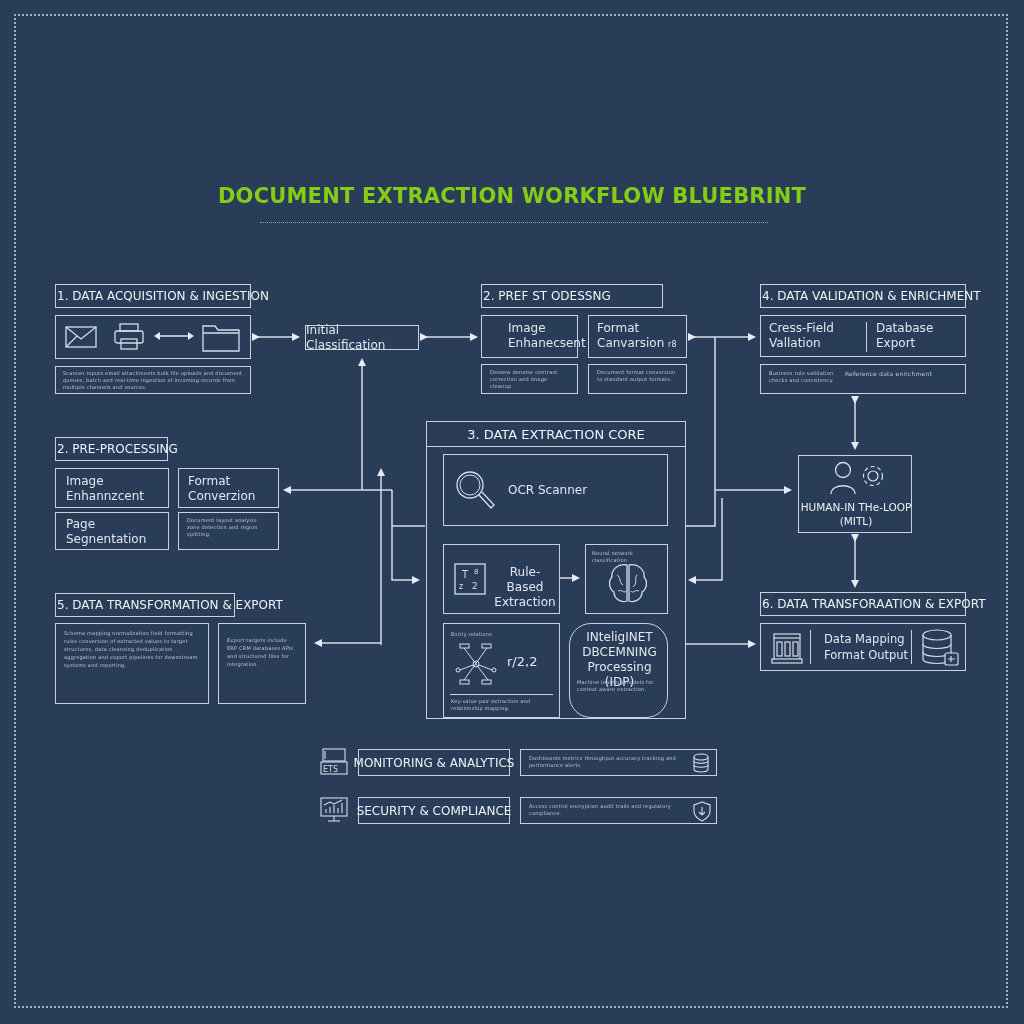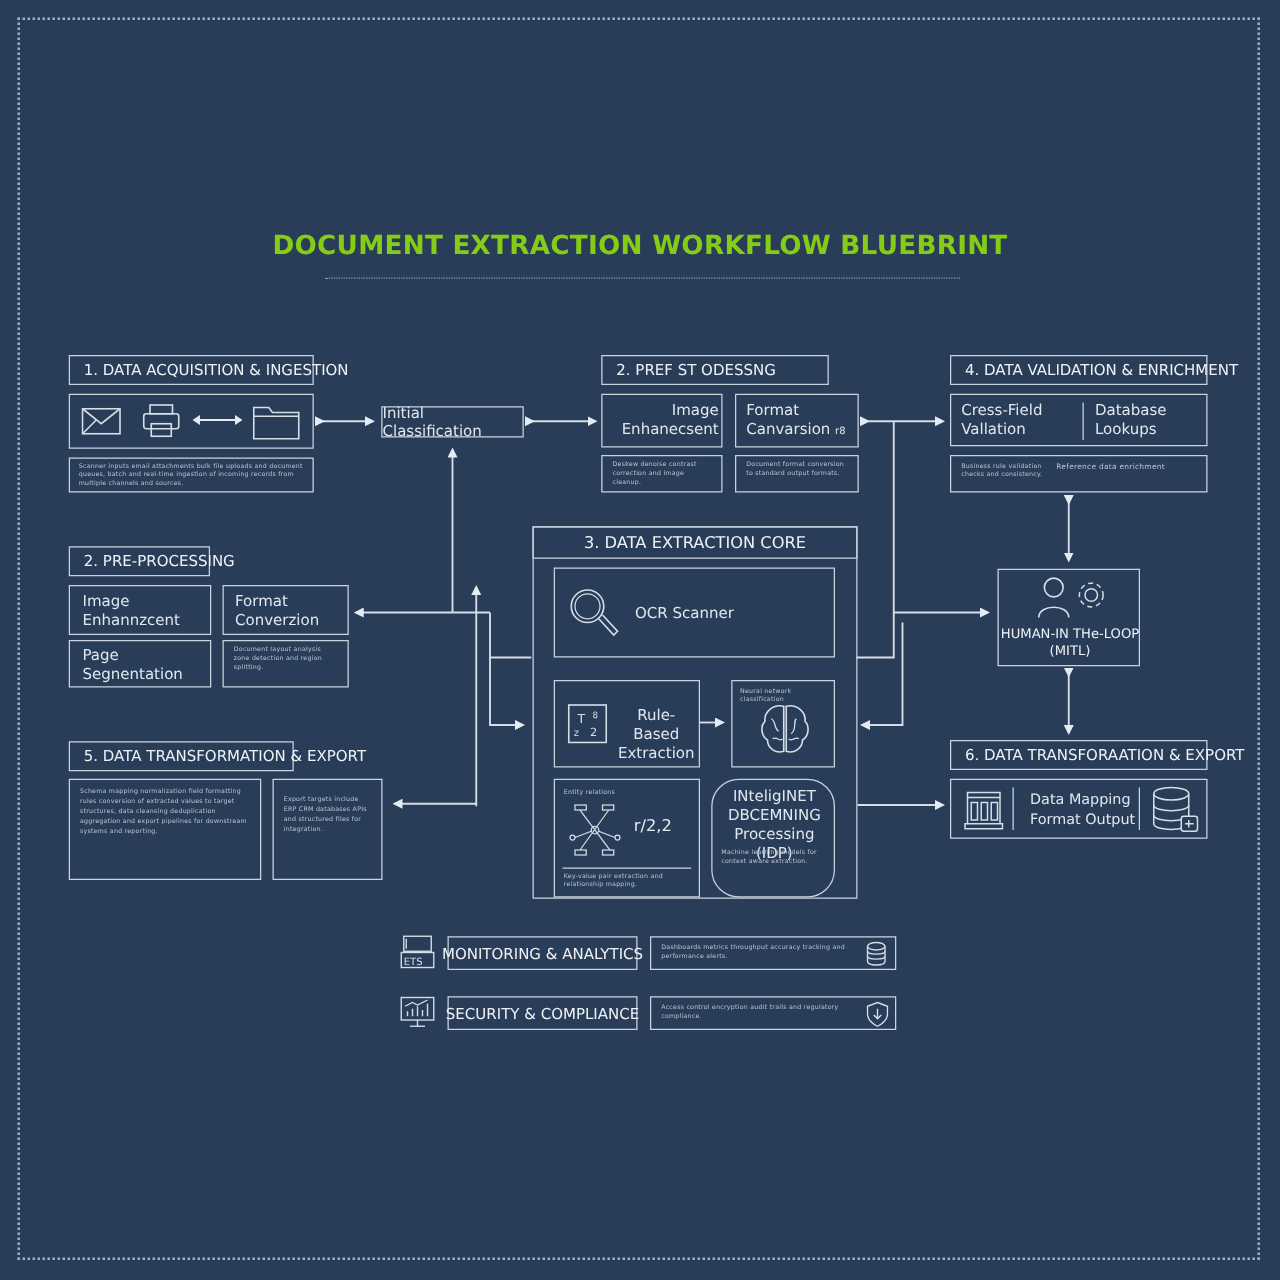--- a/index.html
+++ b/index.html
@@ -4,21 +4,21 @@
 <style>
   html, body { margin:0; padding:0; }
   body { width:1024px; height:1024px; background:#2a3d58; position:relative; overflow:hidden;
          font-family:"DejaVu Sans", sans-serif; color:#e6ebf2; }
   .frame { position:absolute; left:14px; top:14px; width:994px; height:994px; box-sizing:border-box;
            border:2px dotted #9fb0c6; }
   .title { position:absolute; left:0; width:1024px; top:184px; text-align:center; font-size:21px; font-weight:bold;
            letter-spacing:0.2px; color:#84cc16; }
   .title-rule { position:absolute; left:260px; top:222px; width:508px; border-top:1px dotted #8d9cb2; }
   .box { position:absolute; box-sizing:border-box; border:1.5px solid #c9d3df; }
-  .hdr { font-size:12px; display:flex; align-items:center; padding-left:11px; white-space:nowrap; color:#eef2f7; }
+  .hdr { font-size:12px; display:flex; align-items:center; padding-left:1px; white-space:nowrap; color:#eef2f7; }
   .lbl { font-size:12px; line-height:15px; color:#e1e7ef; }
   .tiny { font-size:5px; line-height:7px; color:#b9c4d3; overflow:hidden; letter-spacing:0.2px; }
   svg.wires { position:absolute; left:0; top:0; }
   .icon { position:absolute; }
 </style>
 </head>
 <body>
 
 <div class="frame"></div>
 <div class="title">DOCUMENT EXTRACTION WORKFLOW BLUEBRINT</div>
@@ -84,37 +84,37 @@
 </div>
 <div class="box tiny" style="left:55px;top:366px;width:196px;height:28px;padding:3px 7px;">Scanner inputs email attachments bulk file uploads and document queues, batch and real-time ingestion of incoming records from multiple channels and sources.</div>
 
 <div class="box lbl" style="left:305px;top:325px;width:114px;height:25px;display:flex;align-items:center;justify-content:center;">
   <span>Initial Classification</span>
 </div>
 
 <div class="box hdr" style="left:481px;top:284px;width:182px;height:24px;">
   <span>2. PREF ST ODESSNG</span>
 </div>
-<div class="box lbl" style="left:481px;top:315px;width:97px;height:43px;padding:5px 2px;text-align:right;">
+<div class="box lbl" style="left:481px;top:315px;width:97px;height:43px;padding:5px 26px;">
   <span>Image Enhanecsent</span>
 </div>
 <div class="box lbl" style="left:588px;top:315px;width:99px;height:43px;padding:5px 8px;">
   <span>Format Canvarsion</span>
   <span style="font-size:8px;">r8</span>
 </div>
 <div class="box tiny" style="left:481px;top:364px;width:97px;height:30px;padding:4px 8px;">Deskew denoise contrast correction and image cleanup.</div>
 <div class="box tiny" style="left:588px;top:364px;width:99px;height:30px;padding:4px 8px;">Document format conversion to standard output formats.</div>
 
 <div class="box hdr" style="left:760px;top:284px;width:206px;height:24px;">
   <span>4. DATA VALIDATION &amp; ENRICHMENT</span>
 </div>
 <div class="box" style="left:760px;top:315px;width:206px;height:42px;">
   <div class="lbl" style="position:absolute;left:8px;top:5px;width:90px;">Cress-Field Vallation</div>
   <div style="position:absolute;left:105px;top:6px;height:30px;border-left:1.3px solid #c9d3df;"></div>
-  <div class="lbl" style="position:absolute;left:115px;top:5px;width:80px;">Database Lookups</div>
+  <div class="lbl" style="position:absolute;left:115px;top:5px;width:80px;">Database Export</div>
 </div>
 <div class="box" style="left:760px;top:364px;width:206px;height:30px;">
   <div class="tiny" style="position:absolute;left:8px;top:5px;width:70px;">Business rule validation checks and consistency.</div>
   <div class="tiny" style="position:absolute;left:84px;top:5px;width:120px;font-size:6px;">Reference data enrichment</div>
 </div>
 
 <div class="box hdr" style="left:55px;top:437px;width:113px;height:24px;">
   <span>2. PRE-PROCESSING</span>
 </div>
 <div class="box lbl" style="left:55px;top:468px;width:114px;height:40px;padding:5px 10px;">Image Enhannzcent</div>

